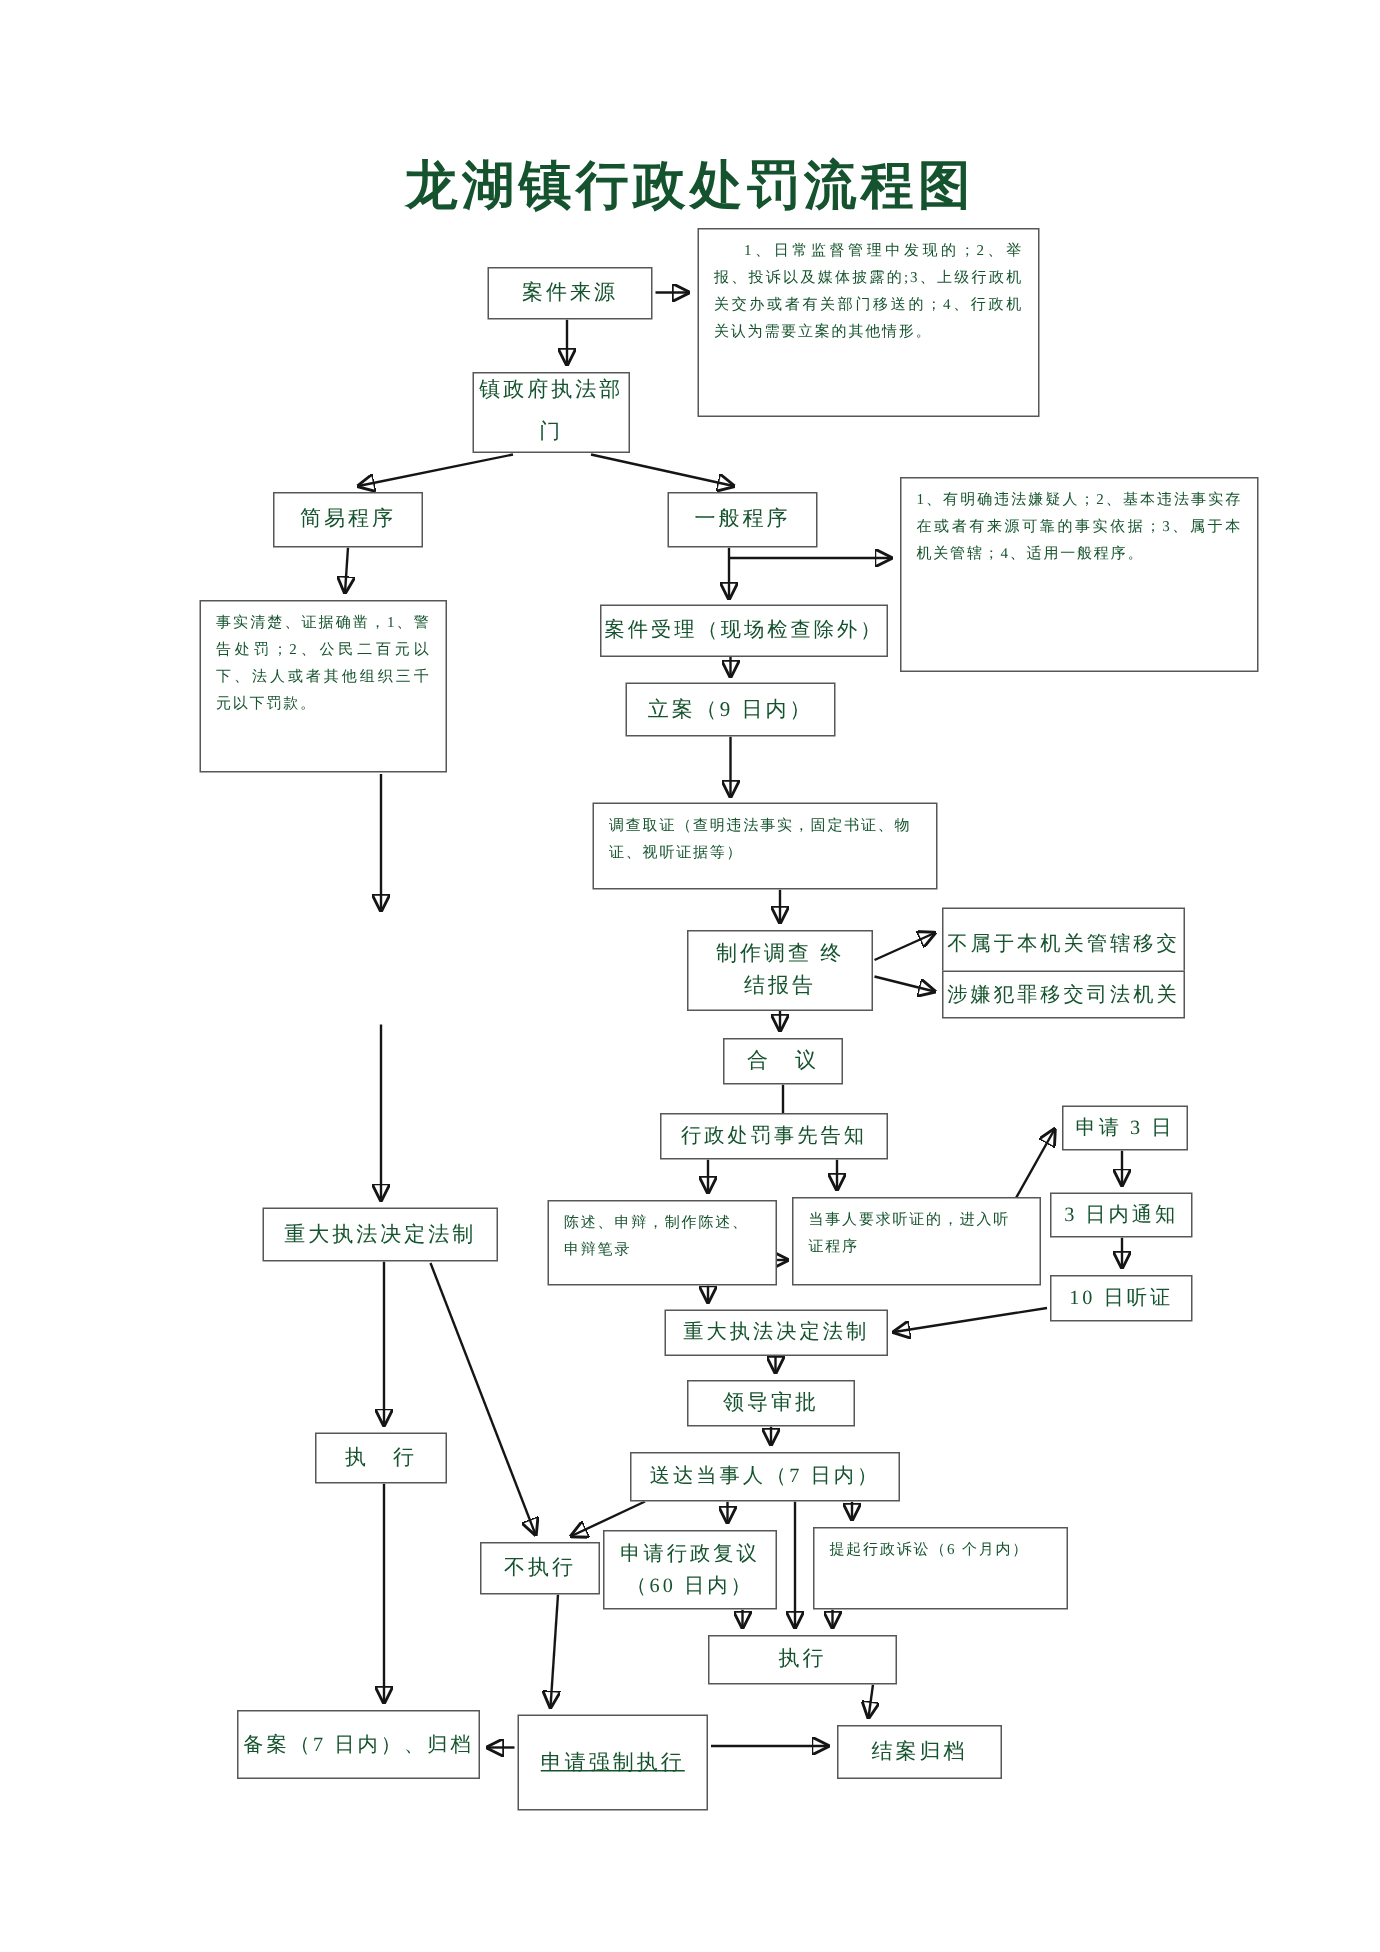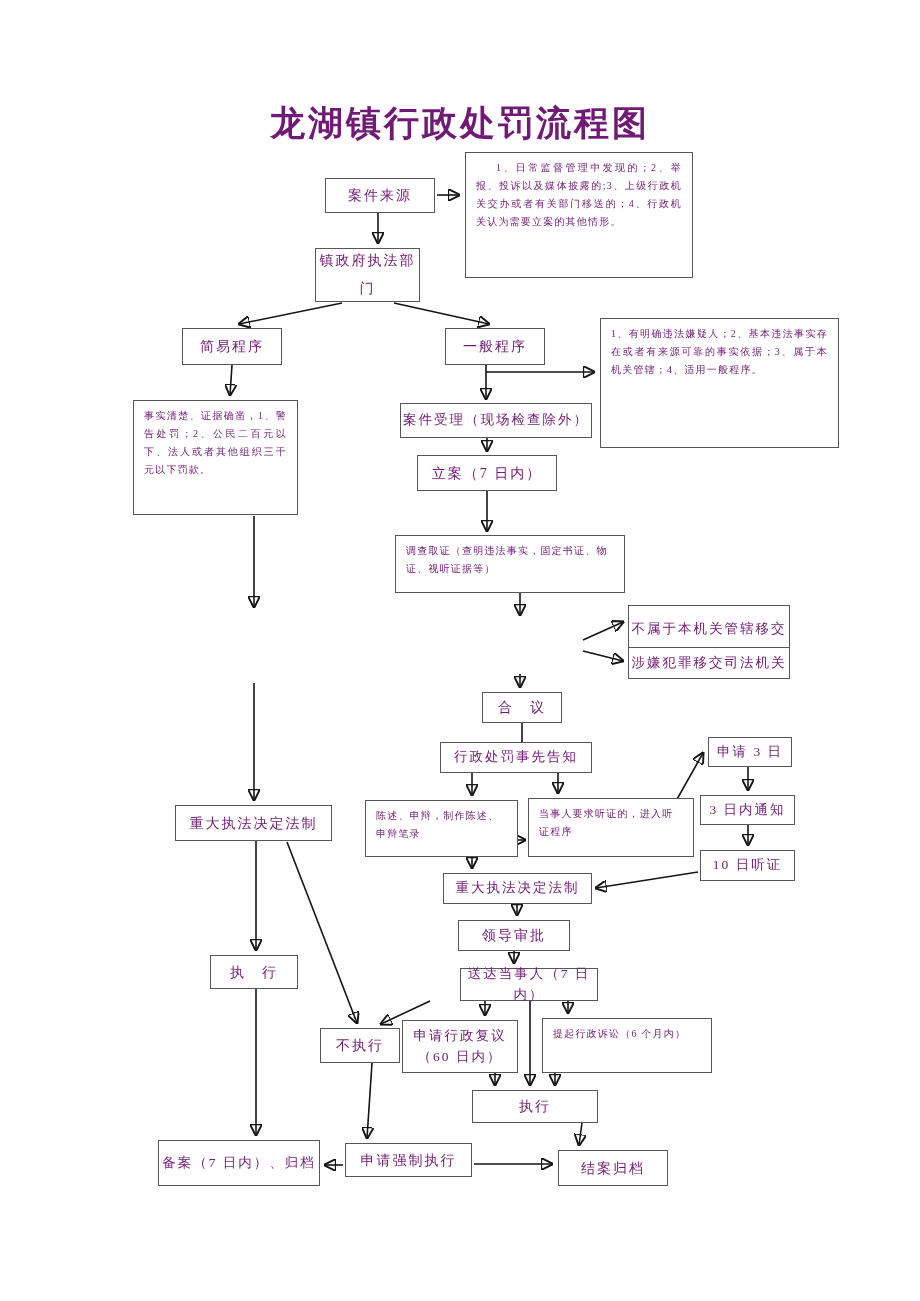--- a/index.html
+++ b/index.html
@@ -1,17 +1,17 @@
 <!DOCTYPE html>
 <html><head>
 <meta charset="utf-8">
 <style>
   html,body{margin:0;padding:0;background:#fff;}
   .canvas{position:relative;width:920px;height:1301px;background:#ffffff;overflow:hidden;
-          font-family:"Liberation Serif",serif;color:#701a75;}
+          font-family:"Liberation Serif",serif;color:#14532d;}
   .page-title{position:absolute;top:100px;left:0;width:920px;text-align:center;
           font-family:"DejaVu Sans",sans-serif;font-weight:bold;font-size:35px;letter-spacing:3px;}
   .node{position:absolute;border:1.6px solid #575757;background:#fff;box-sizing:border-box;
           font-size:14px;letter-spacing:2px;line-height:1.5;}
   .center{display:flex;align-items:center;justify-content:center;text-align:center;}
   .note{padding:6px 10px;font-size:10px;letter-spacing:1.2px;line-height:1.8;text-align:justify;}
   .note.indent{text-indent:2em;}
   .small{font-size:13.5px;}
   svg.edges{position:absolute;left:0;top:0;width:920px;height:1301px;pointer-events:none;}
   svg.edges line, svg.edges path{stroke:#151515;stroke-width:1.6;fill:none;}
@@ -79,24 +79,25 @@
   <div class="node center" style="left:182px;top:328px;width:100px;height:37px;">简易程序</div>
 
   <div class="node center" style="left:445px;top:328px;width:100px;height:37px;">一般程序</div>
 
   <div class="node note" style="left:600px;top:318px;width:239px;height:130px;">1、有明确违法嫌疑人；2、基本违法事实存在或者有来源可靠的事实依据；3、属于本机关管辖；4、适用一般程序。</div>
 
   <div class="node note" style="left:133px;top:400px;width:165px;height:115px;">事实清楚、证据确凿，1、警告处罚；2、公民二百元以下、法人或者其他组织三千元以下罚款。</div>
 
   <div class="node center small" style="left:400px;top:403px;width:192px;height:35px;">案件受理（现场检查除外）</div>
 
-  <div class="node center" style="left:417px;top:455px;width:140px;height:36px;">立案（7 日内）</div>
+  <div class="node center" style="left:417px;top:455px;width:140px;height:36px;">立案（9 日内）</div>
 
   <div class="node note" style="left:395px;top:535px;width:230px;height:58px;text-align:left;">调查取证（查明违法事实，固定书证、物证、视听证据等）</div>
 
+  <div class="node center" style="left:458px;top:620px;width:124px;height:54px;padding:0 18px;">制作调查 终结报告</div>
 
   <div class="node center small" style="left:628px;top:605px;width:162px;height:48px;">不属于本机关管辖移交</div>
 
   <div class="node center small" style="left:628px;top:647px;width:162px;height:32px;">涉嫌犯罪移交司法机关</div>
 
   <div class="node center" style="left:482px;top:692px;width:80px;height:31px;">合　议</div>
 
   <div class="node center small" style="left:440px;top:742px;width:152px;height:31px;">行政处罚事先告知</div>
 
   <div class="node center small" style="left:708px;top:737px;width:84px;height:30px;">申请 3 日</div>
@@ -106,34 +107,34 @@
   <div class="node center small" style="left:700px;top:850px;width:95px;height:31px;">10 日听证</div>
 
   <div class="node note" style="left:365px;top:800px;width:153px;height:57px;text-align:left;">陈述、申辩，制作陈述、申辩笔录</div>
 
   <div class="node note" style="left:528px;top:798px;width:166px;height:59px;text-align:left;">当事人要求听证的，进入听证程序</div>
 
   <div class="node center small" style="left:443px;top:873px;width:149px;height:31px;">重大执法决定法制</div>
 
   <div class="node center" style="left:458px;top:920px;width:112px;height:31px;">领导审批</div>
 
-  <div class="node center small" style="left:420px;top:968px;width:138px;height:33px;margin-left:40px;">送达当事人（7 日内）</div>
+  <div class="node center small" style="left:420px;top:968px;width:180px;height:33px;">送达当事人（7 日内）</div>
 
 
   <div class="node center" style="left:175px;top:805px;width:157px;height:36px;">重大执法决定法制</div>
 
   <div class="node center" style="left:210px;top:955px;width:88px;height:34px;">执　行</div>
 
   <div class="node center" style="left:320px;top:1028px;width:80px;height:35px;">不执行</div>
 
   <div class="node center small" style="left:402px;top:1020px;width:116px;height:53px;padding:0 10px;">申请行政复议 （60 日内）</div>
 
   <div class="node note" style="left:542px;top:1018px;width:170px;height:55px;text-align:left;">提起行政诉讼（6 个月内）</div>
 
   <div class="node center" style="left:472px;top:1090px;width:126px;height:33px;">执行</div>
 
   <div class="node center small" style="left:158px;top:1140px;width:162px;height:46px;">备案（7 日内）、归档</div>
 
-  <div class="node center" style="left:345px;top:1143px;width:127px;height:34px;">申请强制执行</div>
+  <div class="node center" style="left:345px;top:1143px;width:127px;height:64px;text-decoration:underline;">申请强制执行</div>
 
   <div class="node center" style="left:558px;top:1150px;width:110px;height:36px;">结案归档</div>
 
 </div>
 
 </body></html>

